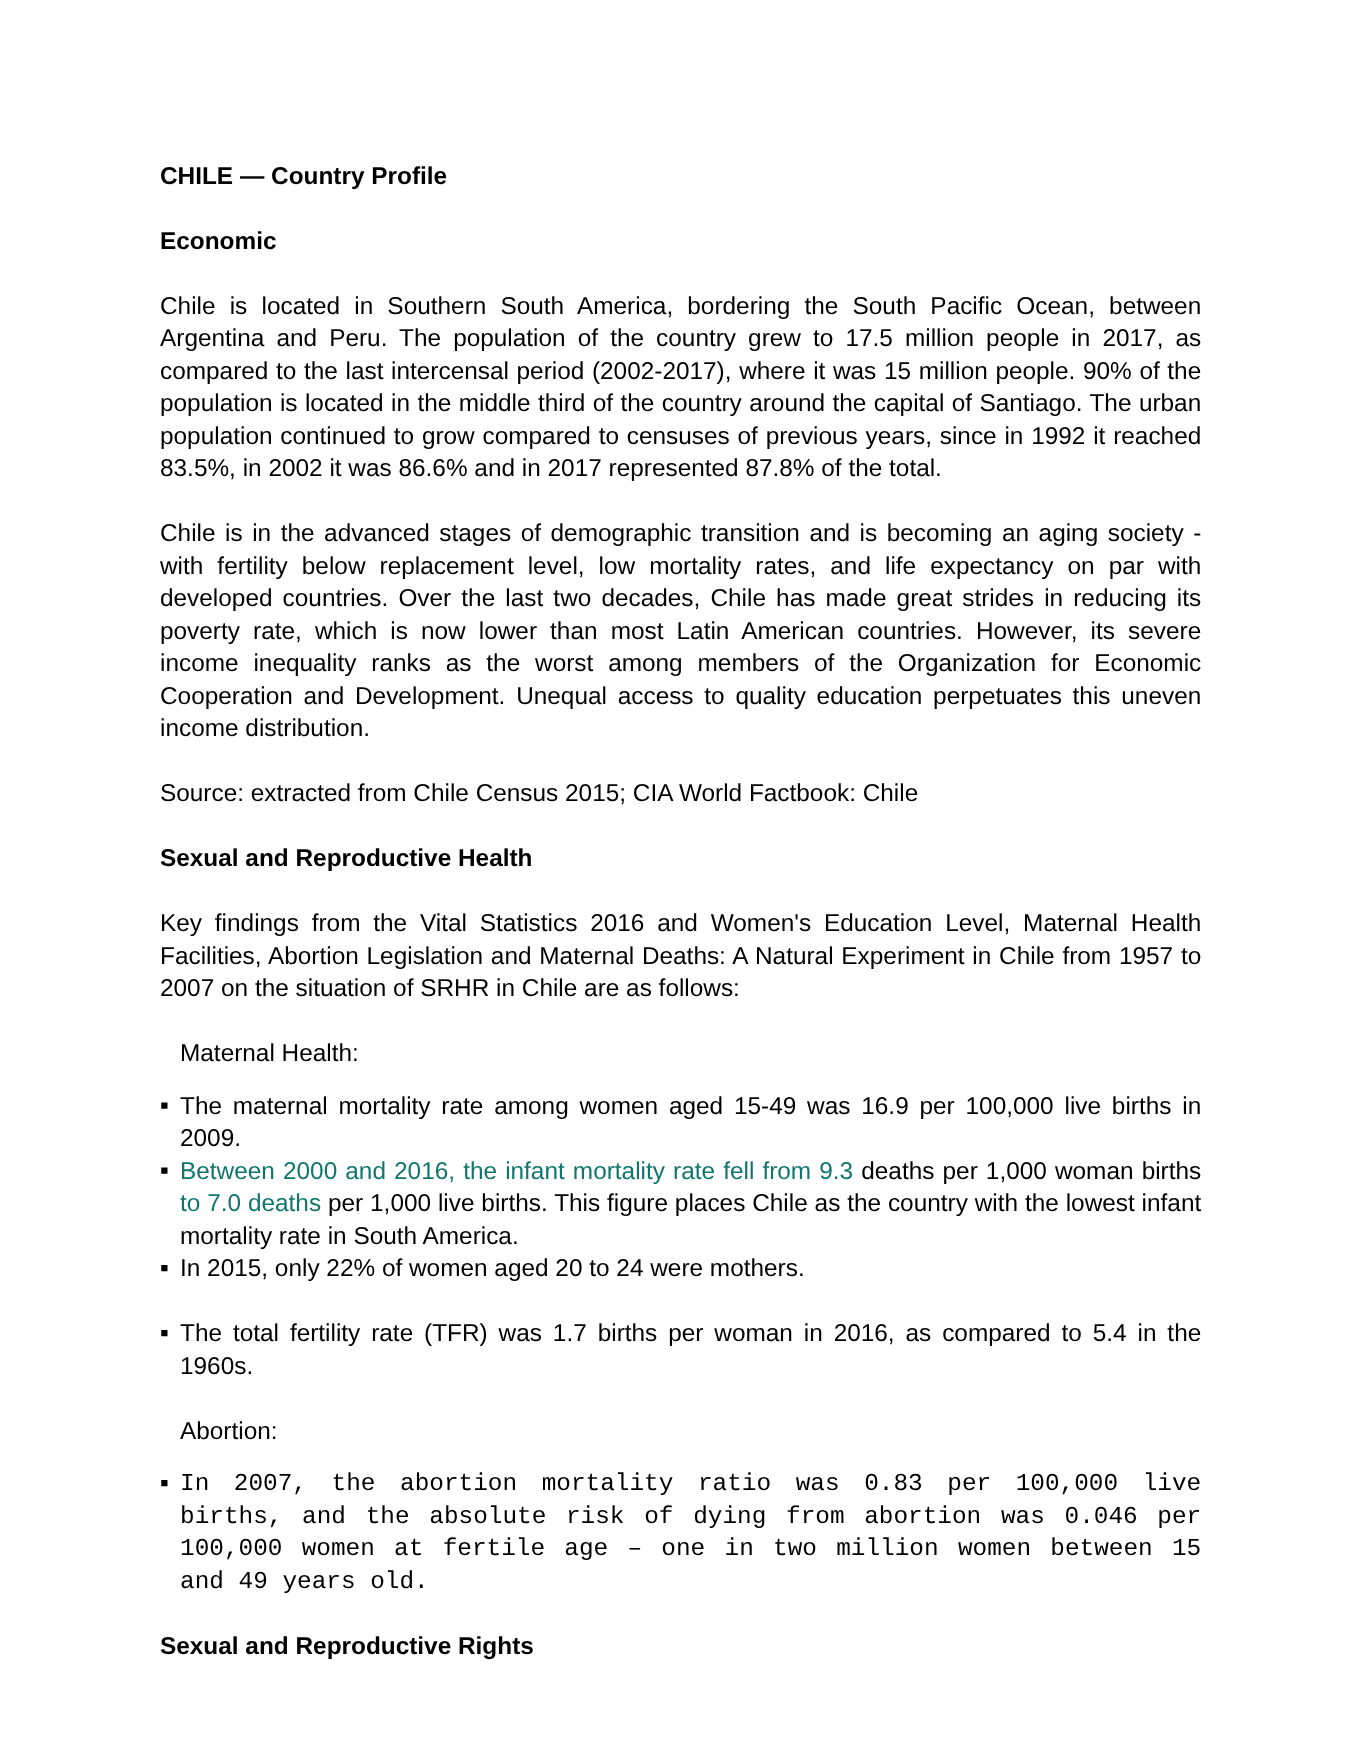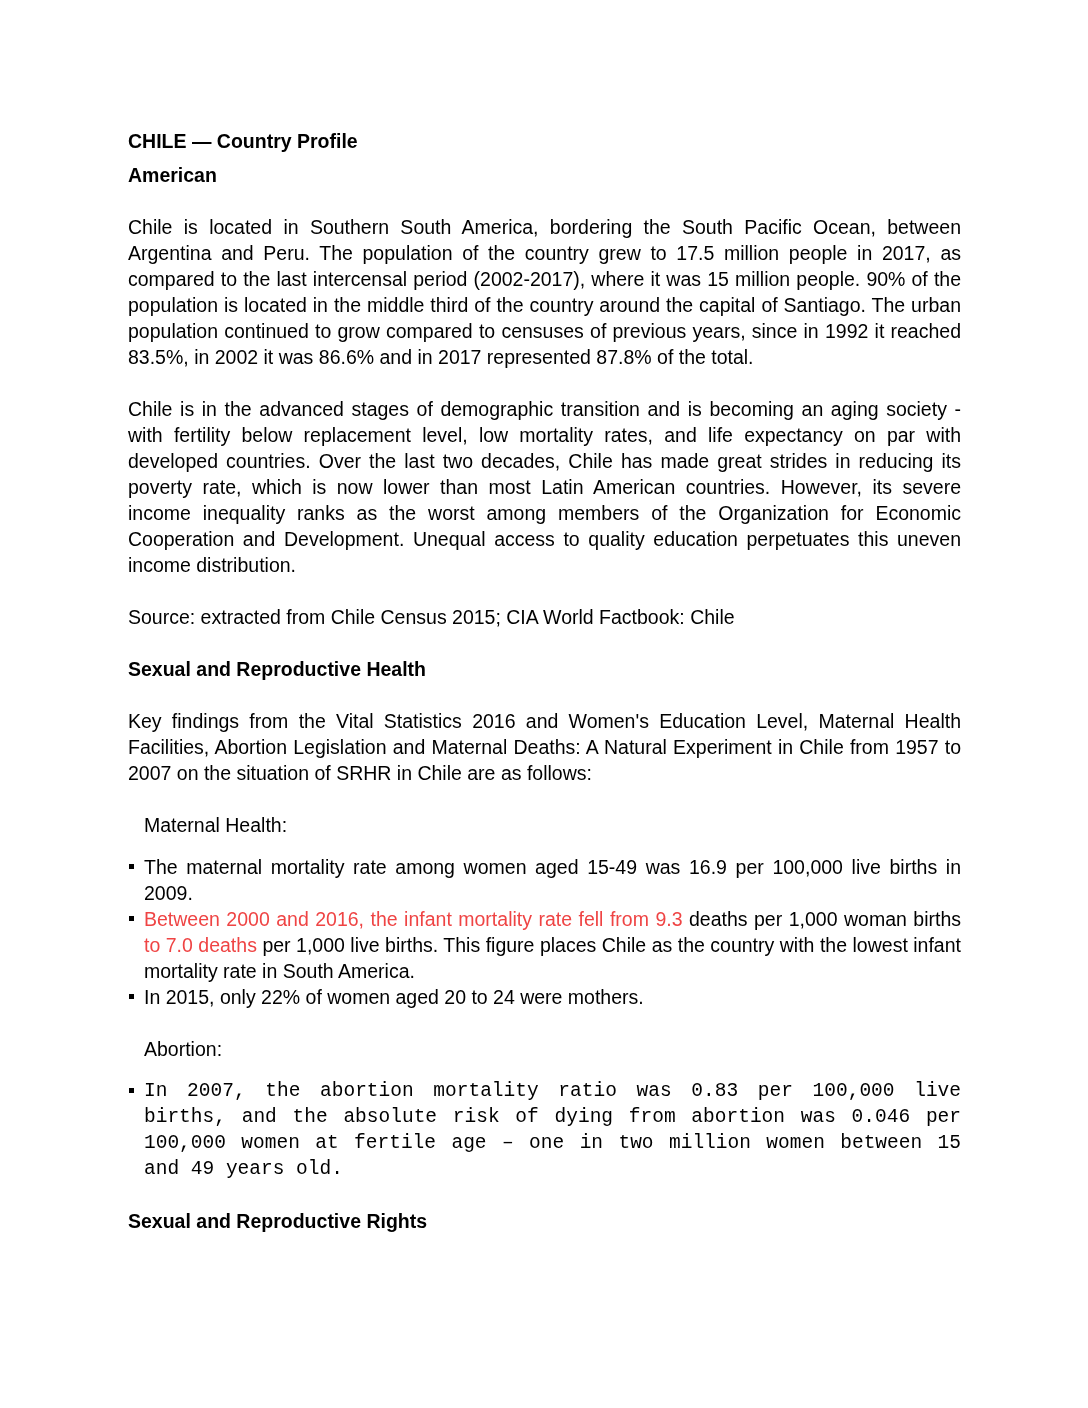--- a/index.html
+++ b/index.html
@@ -5,41 +5,41 @@
     html, body { margin: 0; padding: 0; background: #ffffff; }
     body {
       width: 1088px; height: 1408px; position: relative; overflow: hidden;
       font-family: "Liberation Sans", sans-serif; color: #000;
     }
     .page {
       position: absolute; left: 128px; top: 128px; width: 833px;
       font-size: 19.5px; line-height: 26px;
     }
     .heading { font-weight: bold; margin: 0; }
-    .title { margin-bottom: 8px; }
+    .title { margin-bottom: 26px; }
     .section-heading { margin-bottom: 26px; }
     p { margin: 0 0 26px 0; text-align: justify; }
     .label { margin: 16px; }
     ul.bullets { list-style: none; margin: 0 0 26px 0; padding: 0; }
     ul.bullets li {
       position: relative; padding-left: 16px; text-align: justify;
     }
     ul.bullets li .bullet {
       position: absolute; left: 1px; top: 10px; width: 5px; height: 5px; background: #000;
     }
-    .gray { color: #ef4444; }
+    .gray { color: #0f766e; }
     .gap-extra { margin-bottom: 50px; font-family: Liberation Mono, monospace; }
   </style>
 </head>
 <body>
 
 <div class="page">
   <div class="heading title">CHILE — Country Profile</div>
 
-  <div class="heading section-heading">American</div>
+  <div class="heading section-heading">Economic</div>
   <p>Chile is located in Southern South America, bordering the South Pacific Ocean, between Argentina and Peru. The population of the country grew to 17.5 million people in 2017, as compared to the last intercensal period (2002-2017), where it was 15 million people. 90% of the population is located in the middle third of the country around the capital of Santiago. The urban population continued to grow compared to censuses of previous years, since in 1992 it reached 83.5%, in 2002 it was 86.6% and in 2017 represented 87.8% of the total.</p>
   <p>Chile is in the advanced stages of demographic transition and is becoming an aging society - with fertility below replacement level, low mortality rates, and life expectancy on par with developed countries. Over the last two decades, Chile has made great strides in reducing its poverty rate, which is now lower than most Latin American countries. However, its severe income inequality ranks as the worst among members of the Organization for Economic Cooperation and Development. Unequal access to quality education perpetuates this uneven income distribution.</p>
   <p>Source: extracted from Chile Census 2015; CIA World Factbook: Chile</p>
 
   <div class="heading section-heading">Sexual and Reproductive Health</div>
   <p>Key findings from the Vital Statistics 2016 and Women's Education Level, Maternal Health Facilities, Abortion Legislation and Maternal Deaths: A Natural Experiment in Chile from 1957 to 2007 on the situation of SRHR in Chile are as follows:</p>
 
   <div class="label">Maternal Health:</div>
   <ul class="bullets">
     <li>
@@ -49,20 +49,26 @@
     <li>
       <span class="bullet"></span>
       <span class="gray">Between 2000 and 2016, the infant mortality rate fell from 9.3</span><span> deaths per 1,000 woman births </span><span class="gray">to 7.0 deaths</span><span> per 1,000 live births. This figure places Chile as the country with the lowest infant mortality rate in South America.</span>
     </li>
     <li>
       <span class="bullet"></span>
       <span>In 2015, only 22% of women aged 20 to 24 were mothers.</span>
     </li>
   </ul>
 
+  <ul class="bullets">
+    <li>
+      <span class="bullet"></span>
+      <span>The total fertility rate (TFR) was 1.7 births per woman in 2016, as compared to 5.4 in the 1960s.</span>
+    </li>
+  </ul>
 
   <div class="label">Abortion:</div>
   <ul class="bullets gap-extra">
     <li>
       <span class="bullet"></span>
       <span>In 2007, the abortion mortality ratio was 0.83 per 100,000 live births, and the absolute risk of dying from abortion was 0.046 per 100,000 women at fertile age – one in two million women between 15 and 49 years old.</span>
     </li>
   </ul>
 
   <div class="heading">Sexual and Reproductive Rights</div>

